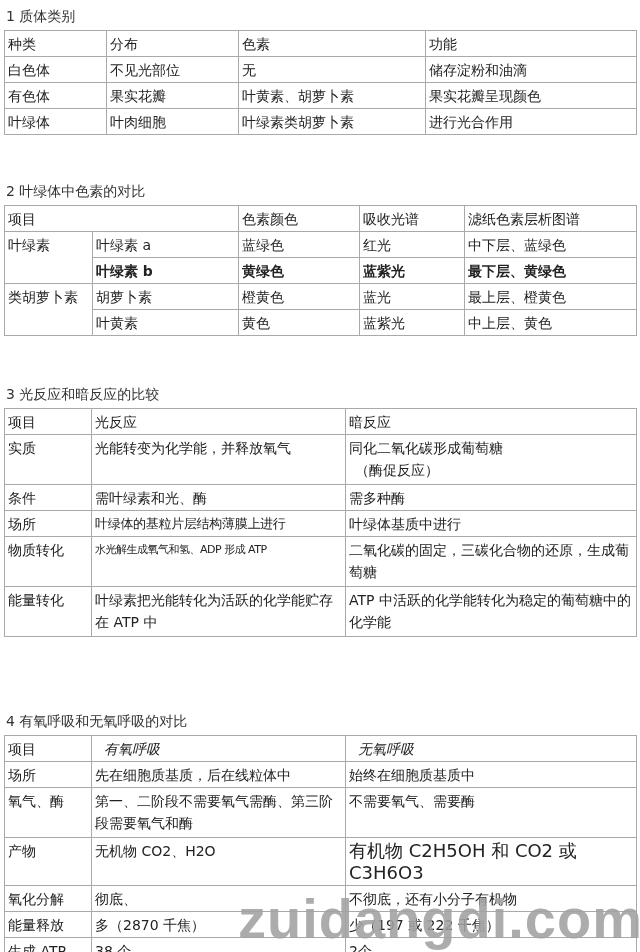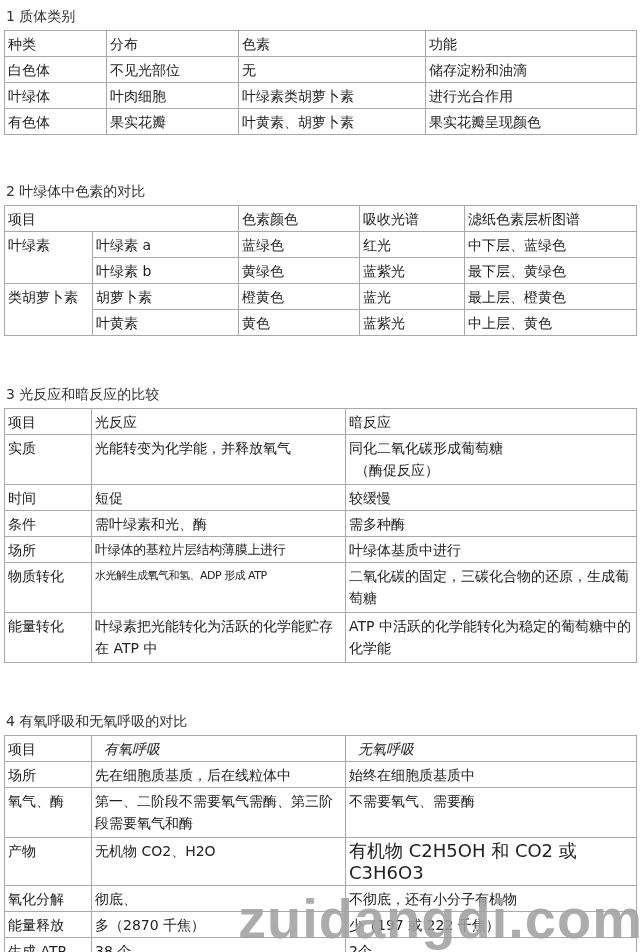--- a/index.html
+++ b/index.html
@@ -31,31 +31,31 @@
     <td>分布</td>
     <td>色素</td>
     <td>功能</td>
   </tr>
   <tr style="height:25px;">
     <td>白色体</td>
     <td>不见光部位</td>
     <td>无</td>
     <td>储存淀粉和油滴</td>
   </tr>
+  <tr style="height:25px;">
+    <td>有色体</td>
+    <td>果实花瓣</td>
+    <td>叶黄素、胡萝卜素</td>
+    <td>果实花瓣呈现颜色</td>
+  </tr>
   <tr style="height:26px;">
     <td>叶绿体</td>
     <td>叶肉细胞</td>
     <td>叶绿素类胡萝卜素</td>
     <td>进行光合作用</td>
-  </tr>
-  <tr style="height:25px;">
-    <td>有色体</td>
-    <td>果实花瓣</td>
-    <td>叶黄素、胡萝卜素</td>
-    <td>果实花瓣呈现颜色</td>
   </tr>
 </tbody>
   </table>
 
 <div class="heading" style="top:183px;">2 叶绿体中色素的对比</div>
 <table style="left:4px; top:205px; width:632px;">
   <colgroup>
       <col style="width:88px">
       <col style="width:146px">
       <col style="width:121px">
@@ -69,21 +69,21 @@
     <td>吸收光谱</td>
     <td>滤纸色素层析图谱</td>
   </tr>
   <tr style="height:26px;">
     <td rowspan="2">叶绿素</td>
     <td class="serif-mix">叶绿素 a</td>
     <td>蓝绿色</td>
     <td>红光</td>
     <td>中下层、蓝绿色</td>
   </tr>
-  <tr style="height:26px;">
+  <tr style="height:26px;font-weight:bold;">
     <td>叶绿素 b</td>
     <td>黄绿色</td>
     <td>蓝紫光</td>
     <td>最下层、黄绿色</td>
   </tr>
   <tr style="height:25px;">
     <td rowspan="2">类胡萝卜素</td>
     <td>胡萝卜素</td>
     <td>橙黄色</td>
     <td>蓝光</td>
@@ -111,25 +111,20 @@
     <td>光反应</td>
     <td>暗反应</td>
   </tr>
   <tr style="height:50px;">
     <td>实质</td>
     <td>光能转变为化学能，并释放氧气</td>
     <td>
       <div>同化二氧化碳形成葡萄糖</div>
       <div style="padding-left:6px;">（酶促反应）</div>
     </td>
-  </tr>
-  <tr style="height:25px;">
-    <td>时间</td>
-    <td>短促</td>
-    <td>较缓慢</td>
   </tr>
   <tr style="height:25px;">
     <td>条件</td>
     <td>需叶绿素和光、酶</td>
     <td>需多种酶</td>
   </tr>
   <tr style="height:25px;">
     <td>场所</td>
     <td style="font-size:13px; letter-spacing:-0.3px;">叶绿体的基粒片层结构薄膜上进行</td>
     <td>叶绿体基质中进行</td>

